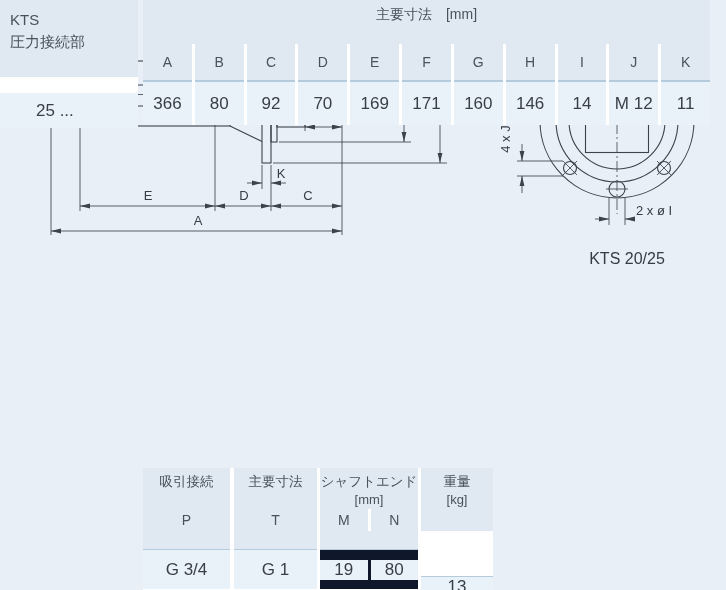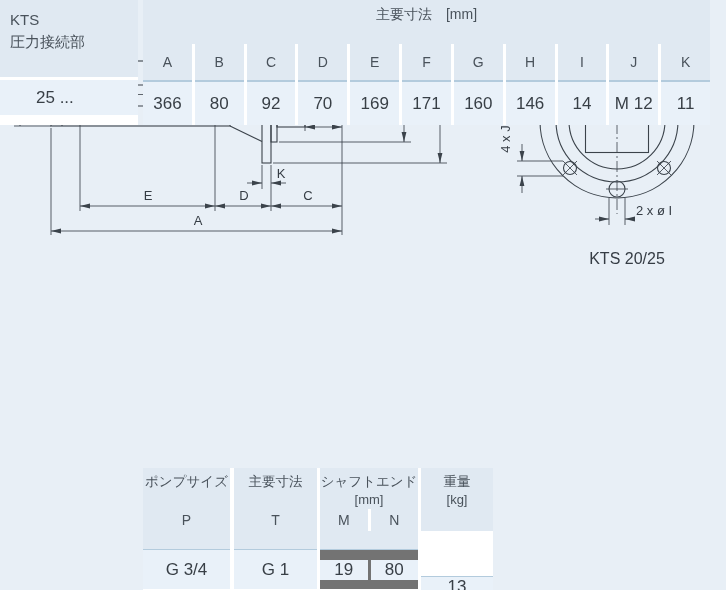--- a/index.html
+++ b/index.html
@@ -25,21 +25,21 @@
   .dim{fill:none;stroke:var(--line);stroke-width:0.85;}
   .cl{fill:none;stroke:var(--line);stroke-width:0.8;stroke-dasharray:11 3 2 3;}
   .dl{font-size:13px;fill:#353c44;}
   .cap{font-size:16px;fill:#353c44;}
   #ar path{fill:var(--line);}
   
   .t1{position:absolute;left:0;top:337;width:710px;height:125px;}
   .t1-left{position:absolute;left:0;top:0;width:138px;height:125px;background:#fff;}
   .t1-left .h{height:77px;background:var(--hdr);box-sizing:border-box;padding:9px 0 0 10px;
               font-size:15px;line-height:1.45;color:var(--txt);}
-  .t1-left .d{height:35px;margin-top:3px;background:var(--row);display:flex;align-items:center;
+  .t1-left .d{height:35px;margin-top:16px;background:var(--row);display:flex;align-items:center;
               padding-left:36px;font-size:17px;color:var(--num);box-sizing:border-box;}
   .t1-main{position:absolute;left:143px;top:0;width:567px;height:125px;background:#fff;}
   .t1-span{height:44px;background:var(--hdr);display:flex;justify-content:center;
            align-items:flex-start;padding-top:6px;box-sizing:border-box;font-size:14px;color:var(--txt);}
   .t1-span .u{margin-left:14px;}
   .t1-letters{height:36px;display:grid;grid-template-columns:repeat(11,1fr);gap:3px;}
   .t1-letters div{background:var(--hdr);display:flex;align-items:center;justify-content:center;
                   font-size:14px;color:var(--txt);}
   .t1-data{height:45px;display:grid;grid-template-columns:repeat(11,1fr);gap:3px;}
   .t1-data div{background:var(--row);border-top:2px solid var(--div);display:flex;align-items:center;
@@ -53,21 +53,21 @@
   .t2col.c4{width:72px;gap:45px;}
   .t2hdr{height:81px;background:var(--hdr);box-sizing:border-box;padding-top:5px;text-align:center;}
   .glabel{font-size:13.5px;line-height:18px;height:18px;color:var(--txt);white-space:nowrap;}
   .gunit{font-size:13px;line-height:18px;height:18px;color:var(--txt);}
   .gsubs{height:22px;display:flex;align-items:center;justify-content:center;
          font-size:14px;color:var(--txt);}
   .gsubs.split{display:grid;grid-template-columns:1fr 1fr;gap:3px;background:#fff;}
   .gsubs.split div{background:var(--hdr);display:flex;align-items:center;justify-content:center;height:22px;}
   .t2data{height:40px;border-top:1px solid var(--div);background:var(--row);display:flex;
           align-items:center;justify-content:center;font-size:17px;color:var(--num);box-sizing:border-box;}
-  .t2data.split{display:grid;grid-template-columns:1fr 1fr;gap:3px;background:#737373;padding:0;}
+  .t2data.split{display:grid;grid-template-columns:1fr 1fr;gap:3px;background:#0f172a;padding:0;}
   .t2data.split div{background:var(--row);display:flex;align-items:center;justify-content:center;}
 </style>
 </head>
 <body>
 
 <svg class="drawing" width="726" height="310" viewBox="0 0 726 310">
   <defs>
     <marker id="ar" markerWidth="12" markerHeight="8" refX="10" refY="3" orient="auto-start-reverse" markerUnits="userSpaceOnUse">
       <path d="M0 0.6 L10 3 L0 5.4 Z"></path>
     </marker>
@@ -284,21 +284,21 @@
       <div>14</div>
       <div>M 12</div>
       <div>11</div>
     </div>
   </div>
 </div>
 
 <div class="t2">
   <div class="t2col c1">
     <div class="t2hdr">
-      <div class="glabel">ポンプサイズ</div>
+      <div class="glabel">吸引接続</div>
       <div class="gunit"></div>
       <div class="gsubs">P</div>
     </div>
     <div class="t2data">G 3/4</div>
   </div>
   <div class="t2col c2">
     <div class="t2hdr">
       <div class="glabel">主要寸法</div>
       <div class="gunit"></div>
       <div class="gsubs">T</div>

